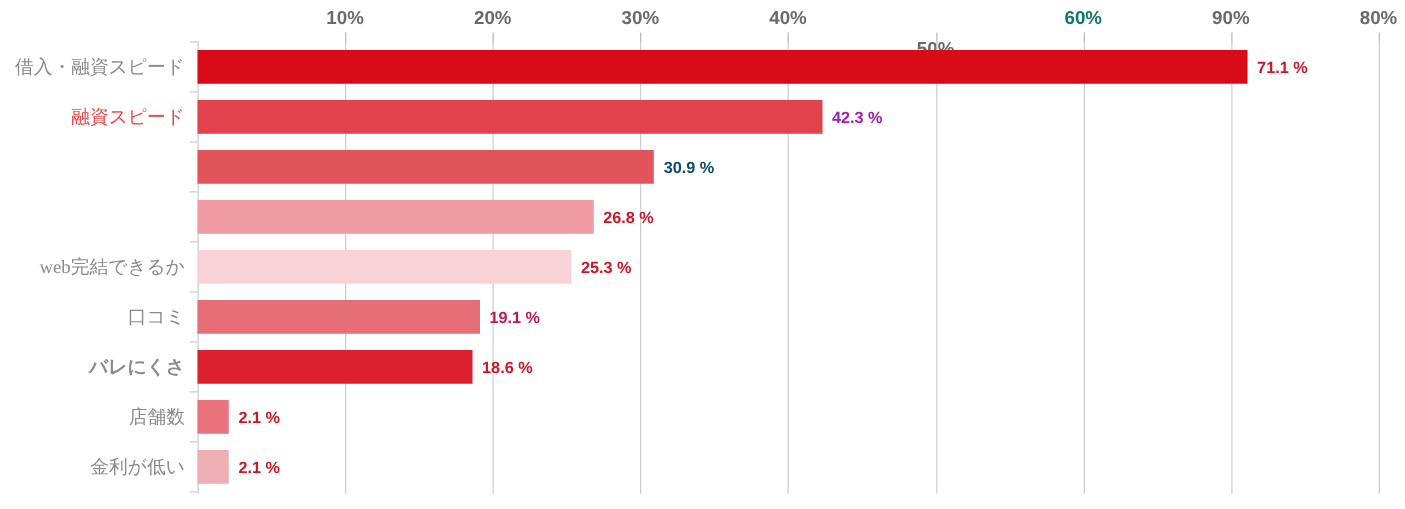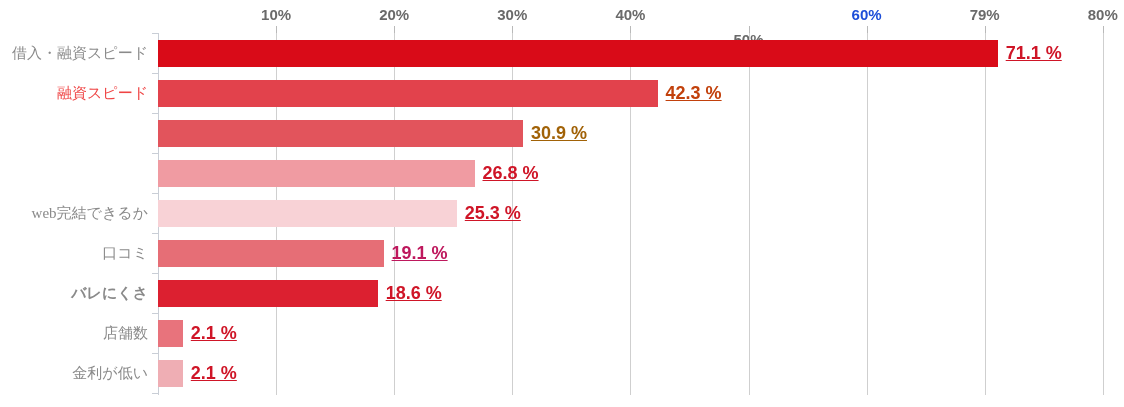--- a/index.html
+++ b/index.html
@@ -74,49 +74,48 @@
     white-space: nowrap;
   }
 
   .bar {
     position: absolute;
     height: 27px;
     border-radius: 0;
   }
   .bar-value {
     position: absolute;
-    font-size: 18px;
+    font-size: 13px;
     font-weight: bold;
     color: #cf1527;
     white-space: nowrap;
     line-height: 27px;
-    text-decoration: underline;
   }
 </style>
 </head>
 <body>
 
 <div id="chart-root">
 
   <div class="axis-line"></div>
 
   <div id="ticks-layer">
       <div class="tick-label" style="left: 276.1px; color: rgb(106, 106, 106);">10%</div>
       <div class="tick-mark" style="left: 276.1px;"></div>
       <div class="tick-label" style="left: 394.2px; color: rgb(106, 106, 106);">20%</div>
       <div class="tick-mark" style="left: 394.2px;"></div>
       <div class="tick-label" style="left: 512.3px; color: rgb(106, 106, 106);">30%</div>
       <div class="tick-mark" style="left: 512.3px;"></div>
       <div class="tick-label" style="left: 630.4px; color: rgb(106, 106, 106);">40%</div>
       <div class="tick-mark" style="left: 630.4px;"></div>
       <div class="tick-label" style="left: 748.5px; color: rgb(106, 106, 106); margin-top: 25px;">50%</div>
       <div class="tick-mark" style="left: 748.5px;"></div>
-      <div class="tick-label" style="left: 866.6px; color: #1d4ed8;">60%</div>
+      <div class="tick-label" style="left: 866.6px; color: #0f766e;">60%</div>
       <div class="tick-mark" style="left: 866.6px;"></div>
-      <div class="tick-label" style="left: 984.7px; color: rgb(106, 106, 106);">79%</div>
+      <div class="tick-label" style="left: 984.7px; color: rgb(106, 106, 106);">90%</div>
       <div class="tick-mark" style="left: 984.7px;"></div>
       <div class="tick-label" style="left: 1102.8px; color: rgb(106, 106, 106);">80%</div>
       <div class="tick-mark" style="left: 1102.8px;"></div>
     </div>
   <div id="grid-layer">
       <div class="gridline" style="left: 276.1px; top: 33px; height: 362px; background: rgb(207, 207, 207);"></div>
       <div class="gridline" style="left: 394.2px; top: 33px; height: 362px; background: rgb(207, 207, 207);"></div>
       <div class="gridline" style="left: 512.3px; top: 33px; height: 362px; background: rgb(207, 207, 207);"></div>
       <div class="gridline" style="left: 630.4px; top: 33px; height: 362px; background: rgb(207, 207, 207);"></div>
       <div class="gridline" style="left: 748.5px; top: 33px; height: 362px; background: rgb(207, 207, 207);"></div>
@@ -128,26 +127,26 @@
       <div class="row" style="top: 33px;">
         <div class="y-label" style="top: 11px; color: rgb(138, 138, 138);">借入・融資スピード</div>
         <div style="position: absolute; left: 152px; top: 0px; width: 6px; height: 1px; background: rgb(201, 206, 214);"></div>
         <div class="bar" style="left: 158px; top: 7px; width: 839.691px; background: rgb(217, 11, 24);"></div>
         <div class="bar-value" style="left: 1005.69px; top: 7px; color: rgb(207, 21, 39);">71.1 %</div>
       </div>
       <div class="row" style="top: 73px;">
         <div class="y-label" style="top: 11px; color: #ef4444;">融資スピード</div>
         <div style="position: absolute; left: 152px; top: 0px; width: 6px; height: 1px; background: rgb(201, 206, 214);"></div>
         <div class="bar" style="left: 158px; top: 7px; width: 499.563px; background: rgb(226, 66, 76);"></div>
-        <div class="bar-value" style="left: 665.563px; top: 7px; color: #c2410c;">42.3 %</div>
+        <div class="bar-value" style="left: 665.563px; top: 7px; color: #a21caf;">42.3 %</div>
       </div>
       <div class="row" style="top: 113px;">
         <div style="position: absolute; left: 152px; top: 0px; width: 6px; height: 1px; background: rgb(201, 206, 214);"></div>
         <div class="bar" style="left: 158px; top: 7px; width: 364.929px; background: rgb(226, 84, 92);"></div>
-        <div class="bar-value" style="left: 530.929px; top: 7px; color: #a16207;">30.9 %</div>
+        <div class="bar-value" style="left: 530.929px; top: 7px; color: #0c4a6e;">30.9 %</div>
       </div>
       <div class="row" style="top: 153px;">
         <div style="position: absolute; left: 152px; top: 0px; width: 6px; height: 1px; background: rgb(201, 206, 214);"></div>
         <div class="bar" style="left: 158px; top: 7px; width: 316.508px; background: rgb(240, 155, 162);"></div>
         <div class="bar-value" style="left: 482.508px; top: 7px; color: rgb(207, 21, 39);">26.8 %</div>
       </div>
       <div class="row" style="top: 193px;">
         <div class="y-label" style="top: 11px; color: rgb(138, 138, 138);">web完結できるか</div>
         <div style="position: absolute; left: 152px; top: 0px; width: 6px; height: 1px; background: rgb(201, 206, 214);"></div>
         <div class="bar" style="left: 158px; top: 7px; width: 298.793px; background: rgb(248, 210, 214);"></div>

